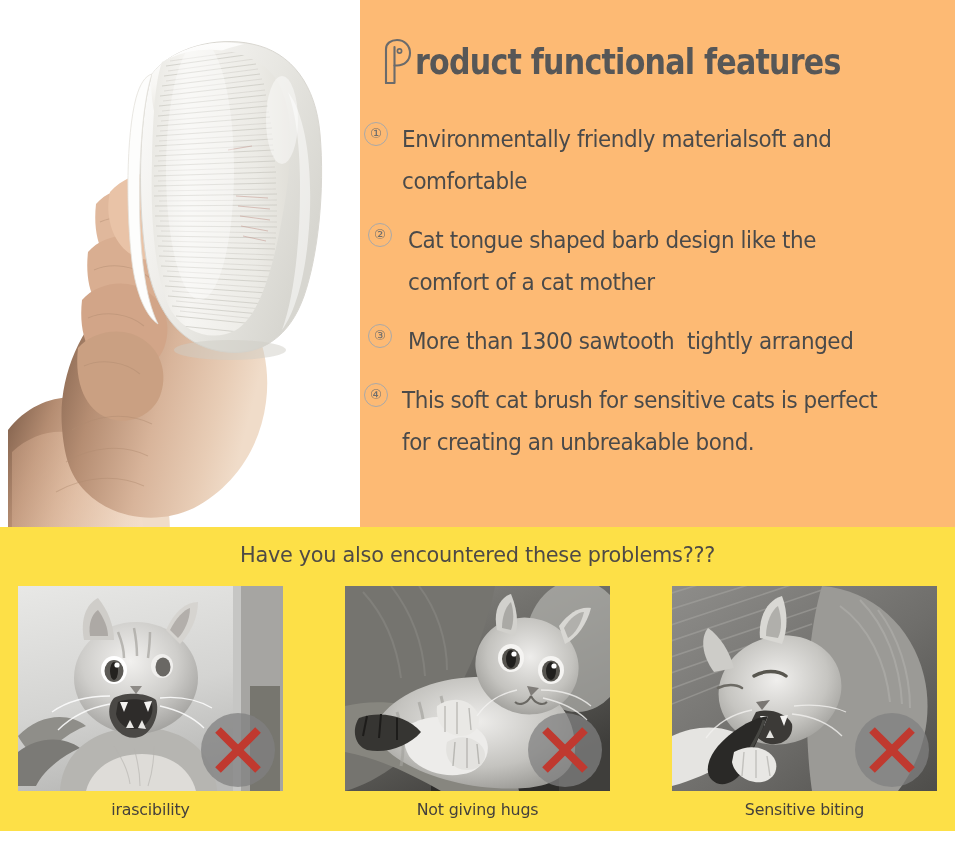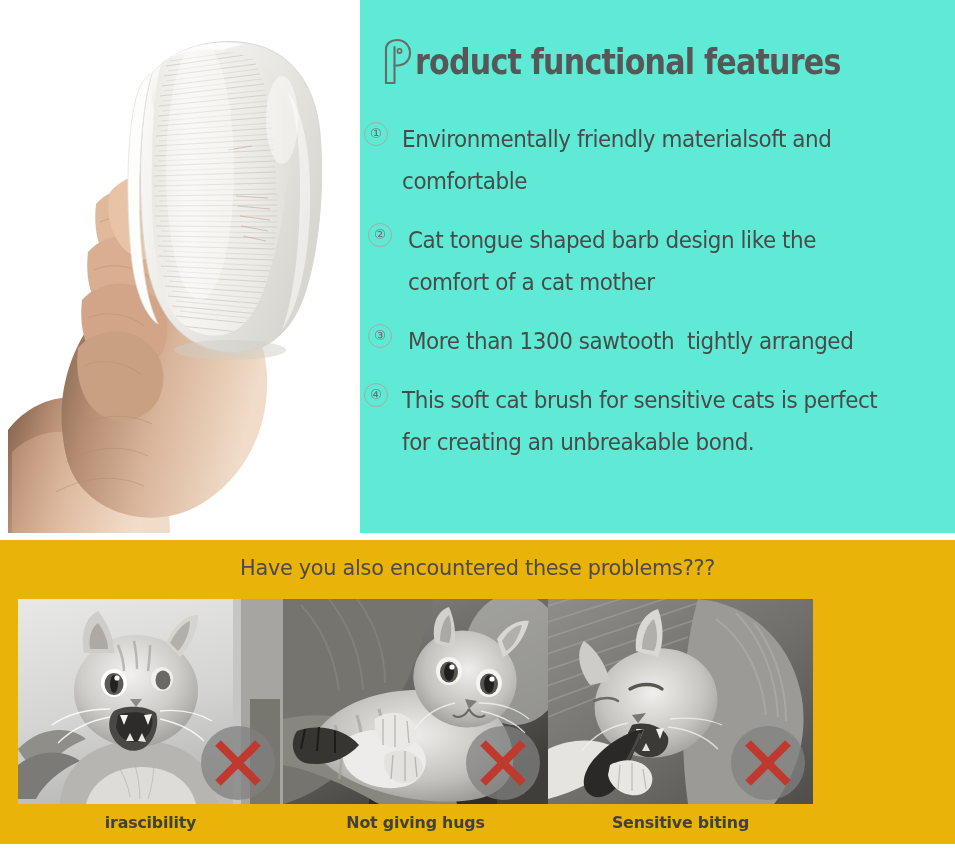--- a/index.html
+++ b/index.html
@@ -19,21 +19,21 @@
     height: 849px;
     background: #ffffff;
   }
 
   
   #top-section {
     position: absolute;
     left: 0; top: 0;
     width: 955px;
     height: 533px;
-    background: #5eead4;
+    background: #fdba74;
     overflow: hidden;
   }
 
   
   #product-photo {
     position: absolute;
     left: 0; top: 0;
     width: 360px;
     height: 533px;
     overflow: hidden;
@@ -107,24 +107,24 @@
     transform: scaleX(0.955);
     transform-origin: left top;
     white-space: pre-wrap;
   }
   .feature-item.indent .feature-text { margin-left: 44px; }
   .feature-item.indent .feature-num  { left: 4px; }
 
   
   #problems-section {
     position: absolute;
-    left: 0; top: 540px;
+    left: 0; top: 527px;
     width: 955px;
     height: 304px;
-    background: #eab308;
+    background: #fde047;
     overflow: hidden;
   }
   #problems-heading {
     position: absolute;
     left: 0;
     top: 15px;
     width: 955px;
     text-align: center;
     font-family: "DejaVu Sans", sans-serif;
     font-size: 21.5px;
@@ -133,21 +133,21 @@
     transform: scaleX(0.97);
     transform-origin: center top;
   }
 
   #problem-cards {
     position: absolute;
     left: 18px;
     top: 59px;
     width: 919px;
     display: flex;
-    font-weight: bold;
+    justify-content: space-between;
   }
   .problem-card {
     width: 265px;
     display: block;
   }
   .problem-photo {
     position: relative;
     width: 265px;
     height: 205px;
     overflow: hidden;

